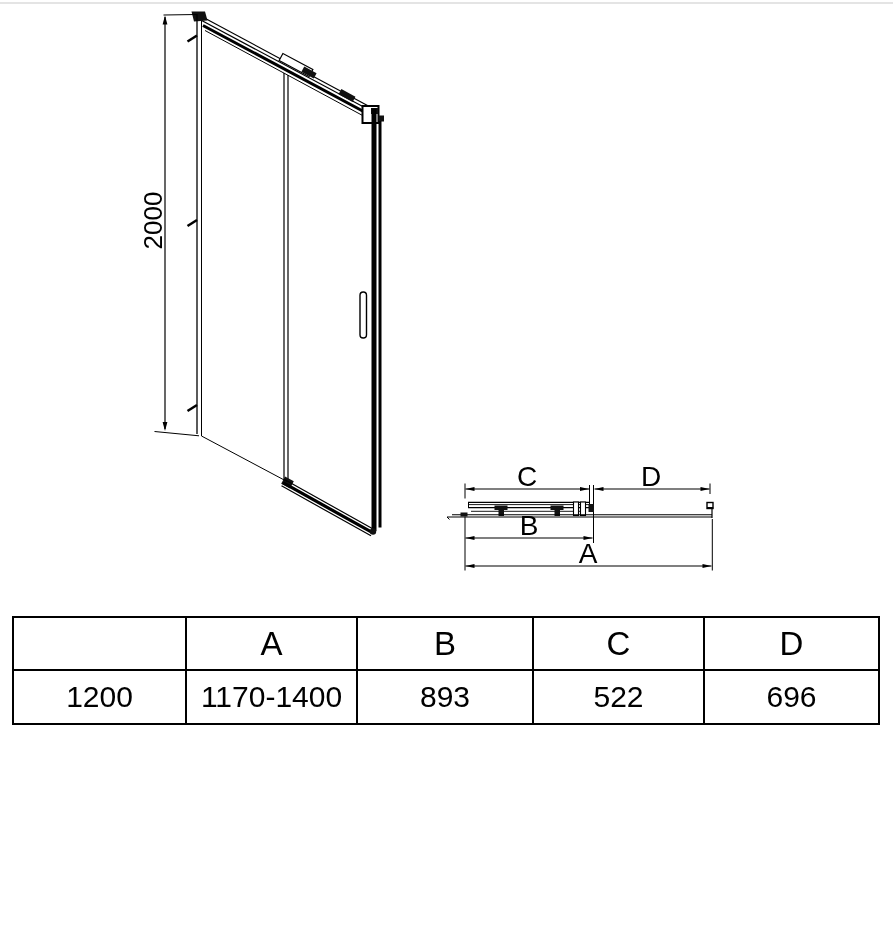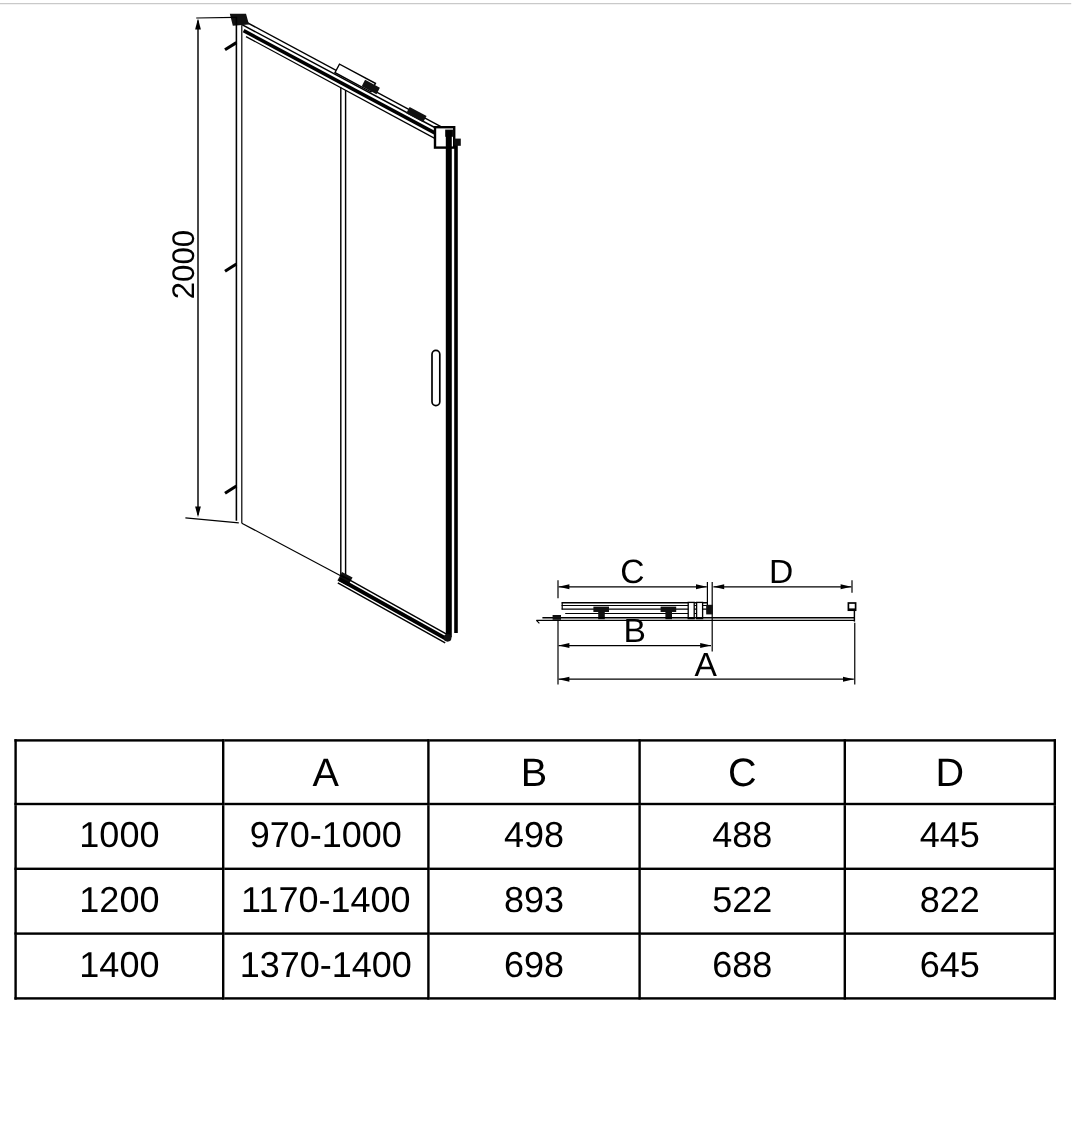--- a/index.html
+++ b/index.html
@@ -163,35 +163,21 @@
       <tr>
         <th></th>
         <th>A</th>
         <th>B</th>
         <th>C</th>
         <th>D</th>
       </tr>
     </thead>
     <tbody>
       <tr>
-        <td>1000</td>
-        <td>970-1000</td>
-        <td>498</td>
-        <td>488</td>
-        <td>445</td>
-      </tr>
-      <tr>
         <td>1200</td>
         <td>1170-1400</td>
         <td>893</td>
         <td>522</td>
-        <td>822</td>
-      </tr>
-      <tr>
-        <td>1400</td>
-        <td>1370-1400</td>
-        <td>698</td>
-        <td>688</td>
-        <td>645</td>
+        <td>696</td>
       </tr>
     </tbody>
   </table>
 </div>
 
 </body></html>

